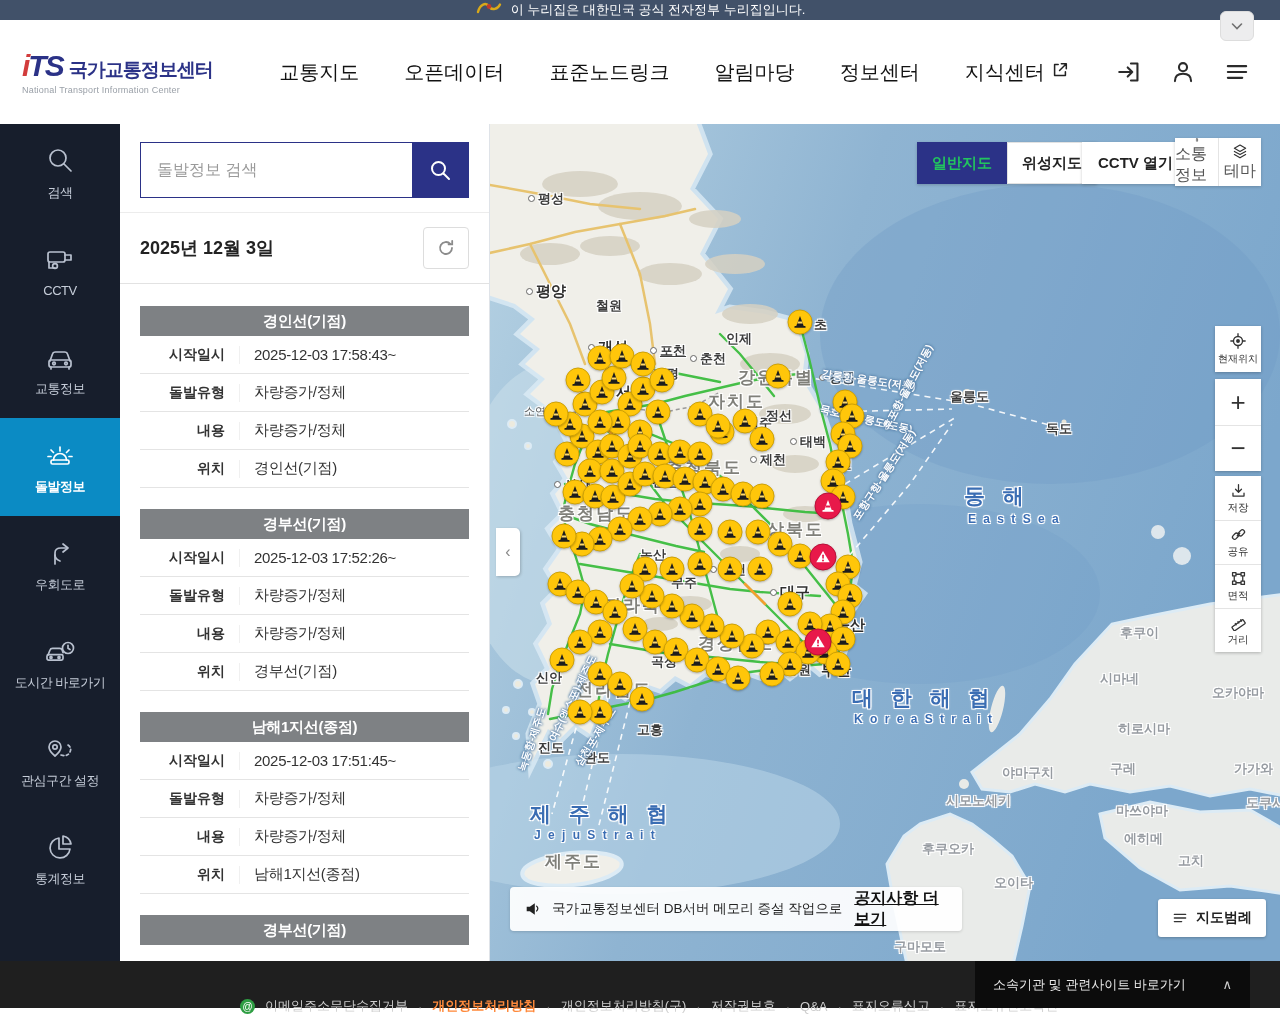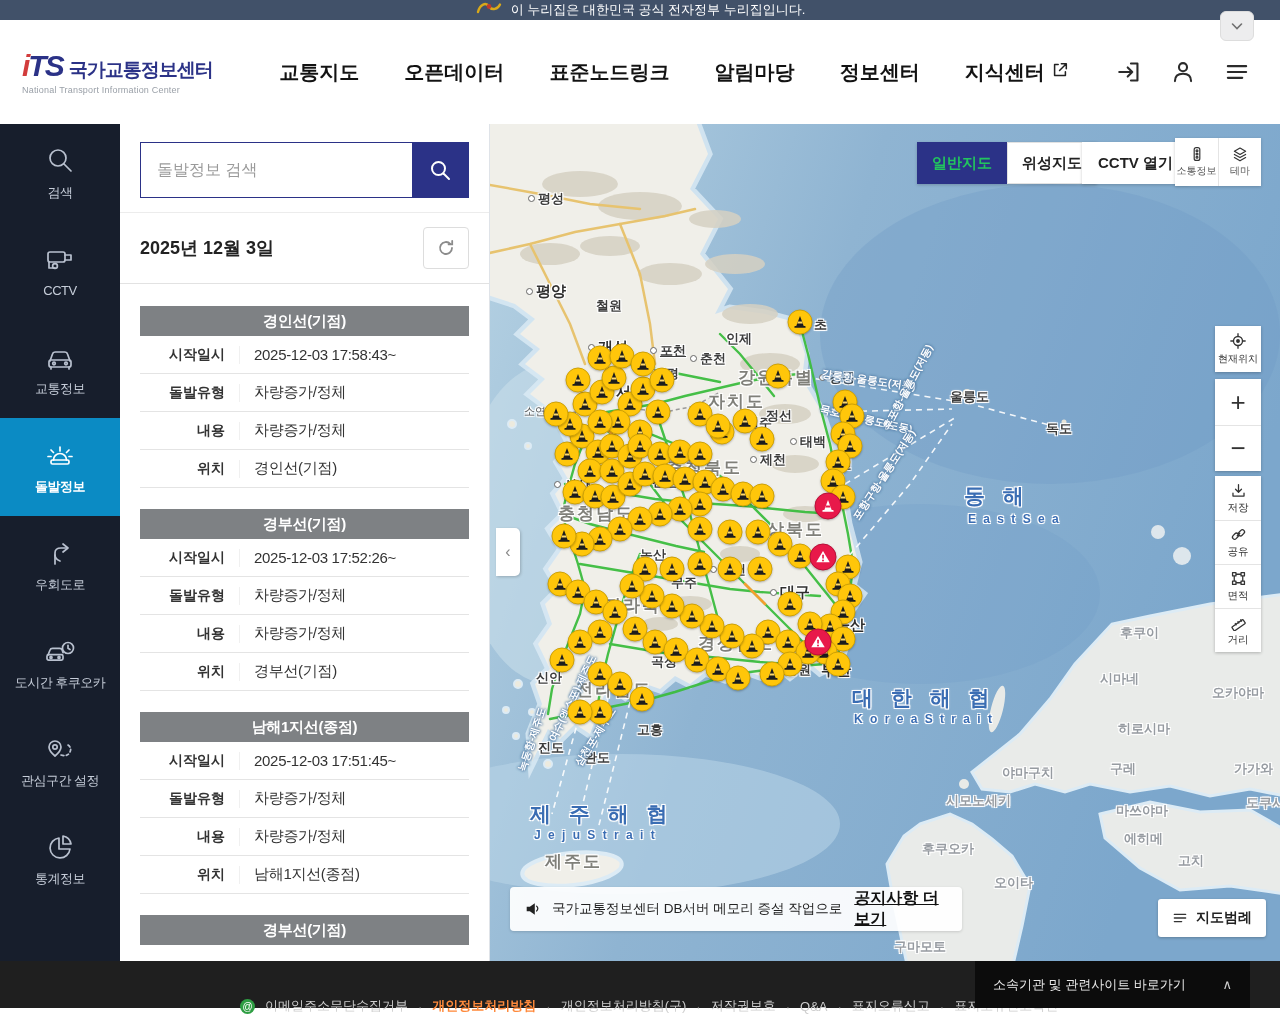--- a/index.html
+++ b/index.html
@@ -10,21 +10,21 @@
   .banner{height:20px;background:#415169;color:#fff;display:flex;align-items:center;justify-content:center;gap:8px;font-size:13px;}
   
   .header{height:104px;display:flex;align-items:center;padding:0 22px;background:#fff;position:relative;}
   .logo{display:flex;flex-direction:column;width:206px;cursor:pointer;}
   .logo-row{display:flex;align-items:baseline;gap:6px;}
   .logo-mark{font-size:30px;font-weight:bold;font-style:italic;color:#2b3287;letter-spacing:-2px;}
   .logo-mark .dot{color:#d23c3c;}
   .logo-title{font-size:19px;font-weight:bold;color:#2b3287;letter-spacing:-1px;}
   .logo-sub{font-size:9px;color:#9aa0a8;margin-top:2px;letter-spacing:.2px;}
   .nav{flex:1;display:flex;justify-content:space-evenly;align-items:center;max-width:880px;margin-left:6px;}
-  .nav-item{font-size:20px;font-weight:bold;color:#121212;cursor:pointer;display:flex;align-items:center;gap:6px;}
+  .nav-item{font-size:20px;font-weight:normal;color:#121212;cursor:pointer;display:flex;align-items:center;gap:6px;}
   .hdr-icons{display:flex;align-items:center;gap:28px;margin-left:auto;padding-right:8px;}
   .hicon{width:26px;height:26px;color:#2b2b2b;cursor:pointer;}
   .hicon svg{width:100%;height:100%;}
   .top-chevron{position:absolute;right:26px;top:-9px;width:34px;height:30px;background:#ededee;border:1px solid #ddd;border-radius:6px;
     display:flex;align-items:center;justify-content:center;color:#707070;cursor:pointer;z-index:30;}
   
   .app{display:flex;height:837px;}
   .sidebar{width:120px;background:#171e2c;display:flex;flex-direction:column;}
   .side-item{height:98px;display:flex;flex-direction:column;align-items:center;justify-content:center;gap:9px;color:#b9c1cf;cursor:pointer;}
   .side-item .si{width:32px;height:32px;}
@@ -76,21 +76,21 @@
   .bc-box{left:20px;top:18px;height:42px;background:#fff;box-shadow:0 1px 3px rgba(0,0,0,.2);display:flex;align-items:center;gap:8px;padding:0 14px;font-size:15px;font-weight:600;color:#222;cursor:pointer;}
   .bc-diamond{width:7px;height:7px;border:1.5px solid #b5b5b5;transform:rotate(45deg);}
   .mt-toggle{left:427px;top:18px;display:flex;box-shadow:0 1px 3px rgba(0,0,0,.2);}
   .mt-btn{height:42px;padding:0 14px;display:flex;align-items:center;font-size:15px;font-weight:bold;background:#fff;color:#222;cursor:pointer;border:1px solid #e2e2e2;}
   .mt-btn.active{background:#2b3287;color:#22c55e;border-color:#2b3287;}
   .cctv-btn{left:592px;top:18px;height:42px;background:#fff;display:flex;align-items:center;padding:0 16px;font-size:15px;font-weight:bold;color:#222;box-shadow:0 1px 3px rgba(0,0,0,.2);cursor:pointer;}
   .pair-box{left:685px;top:14px;height:48px;background:#fff;display:flex;box-shadow:0 1px 3px rgba(0,0,0,.2);}
   .pair-cell{width:43px;display:flex;flex-direction:column;align-items:center;justify-content:center;gap:2px;cursor:pointer;}
   .pair-cell + .pair-cell{border-left:1px solid #e4e4e4;}
   .pair-cell svg{width:16px;height:16px;stroke:#333;fill:none;stroke-width:1.5;stroke-linecap:round;stroke-linejoin:round;}
-  .pair-cell .plabel{font-size:10px;color:#555;}
+  .pair-cell .plabel{font-size:16px;color:#555;}
   .ctrl{background:#fff;box-shadow:0 1px 3px rgba(0,0,0,.25);display:flex;flex-direction:column;align-items:center;}
   .locate{left:725px;top:202px;width:46px;height:46px;justify-content:center;gap:2px;cursor:pointer;}
   .locate svg{width:18px;height:18px;stroke:#333;fill:none;stroke-width:1.5;}
   .locate .clabel{font-size:10px;color:#333;}
   .zoombox{left:725px;top:255px;width:46px;}
   .zbtn{width:46px;height:46px;display:flex;align-items:center;justify-content:center;font-size:26px;color:#333;cursor:pointer;background:#fff;border:none;}
   .zbtn + .zbtn{border-top:1px solid #e4e4e4;}
   .toolbox{left:725px;top:352px;width:46px;}
   .tool{width:46px;height:44px;display:flex;flex-direction:column;align-items:center;justify-content:center;gap:2px;cursor:pointer;}
   .tool + .tool{border-top:1px solid #e4e4e4;}
@@ -211,21 +211,21 @@
       </div>
       <div class="side-item">
         <span class="si"><svg viewBox="0 0 32 32">
             <path d="M4 20l2-5q.5-1.6 2.6-1.6h7q2 0 2.5 1.6l1 2.6"></path>
             <rect x="3" y="19.6" width="16" height="5.6" rx="1.6"></rect>
             <circle cx="7" cy="22.4" r="1"></circle>
             <circle cx="15" cy="22.4" r="1"></circle>
             <circle cx="24" cy="13" r="5.5"></circle>
             <path d="M24 10.3v3l2 1.2"></path>
           </svg></span>
-        <div class="side-label">도시간 후쿠오카</div>
+        <div class="side-label">도시간 바로가기</div>
       </div>
       <div class="side-item">
         <span class="si"><svg viewBox="0 0 32 32">
             <path d="M11 8a6 6 0 0 1 6 6c0 4-6 9-6 9s-6-5-6-9a6 6 0 0 1 6-6z"></path>
             <circle cx="11" cy="14" r="2.2"></circle>
             <path d="M17 22q7 2 9-3 2-4-2-7" stroke-dasharray="2.6 2.6"></path>
           </svg></span>
         <div class="side-label">관심구간 설정</div>
       </div>
       <div class="side-item">

